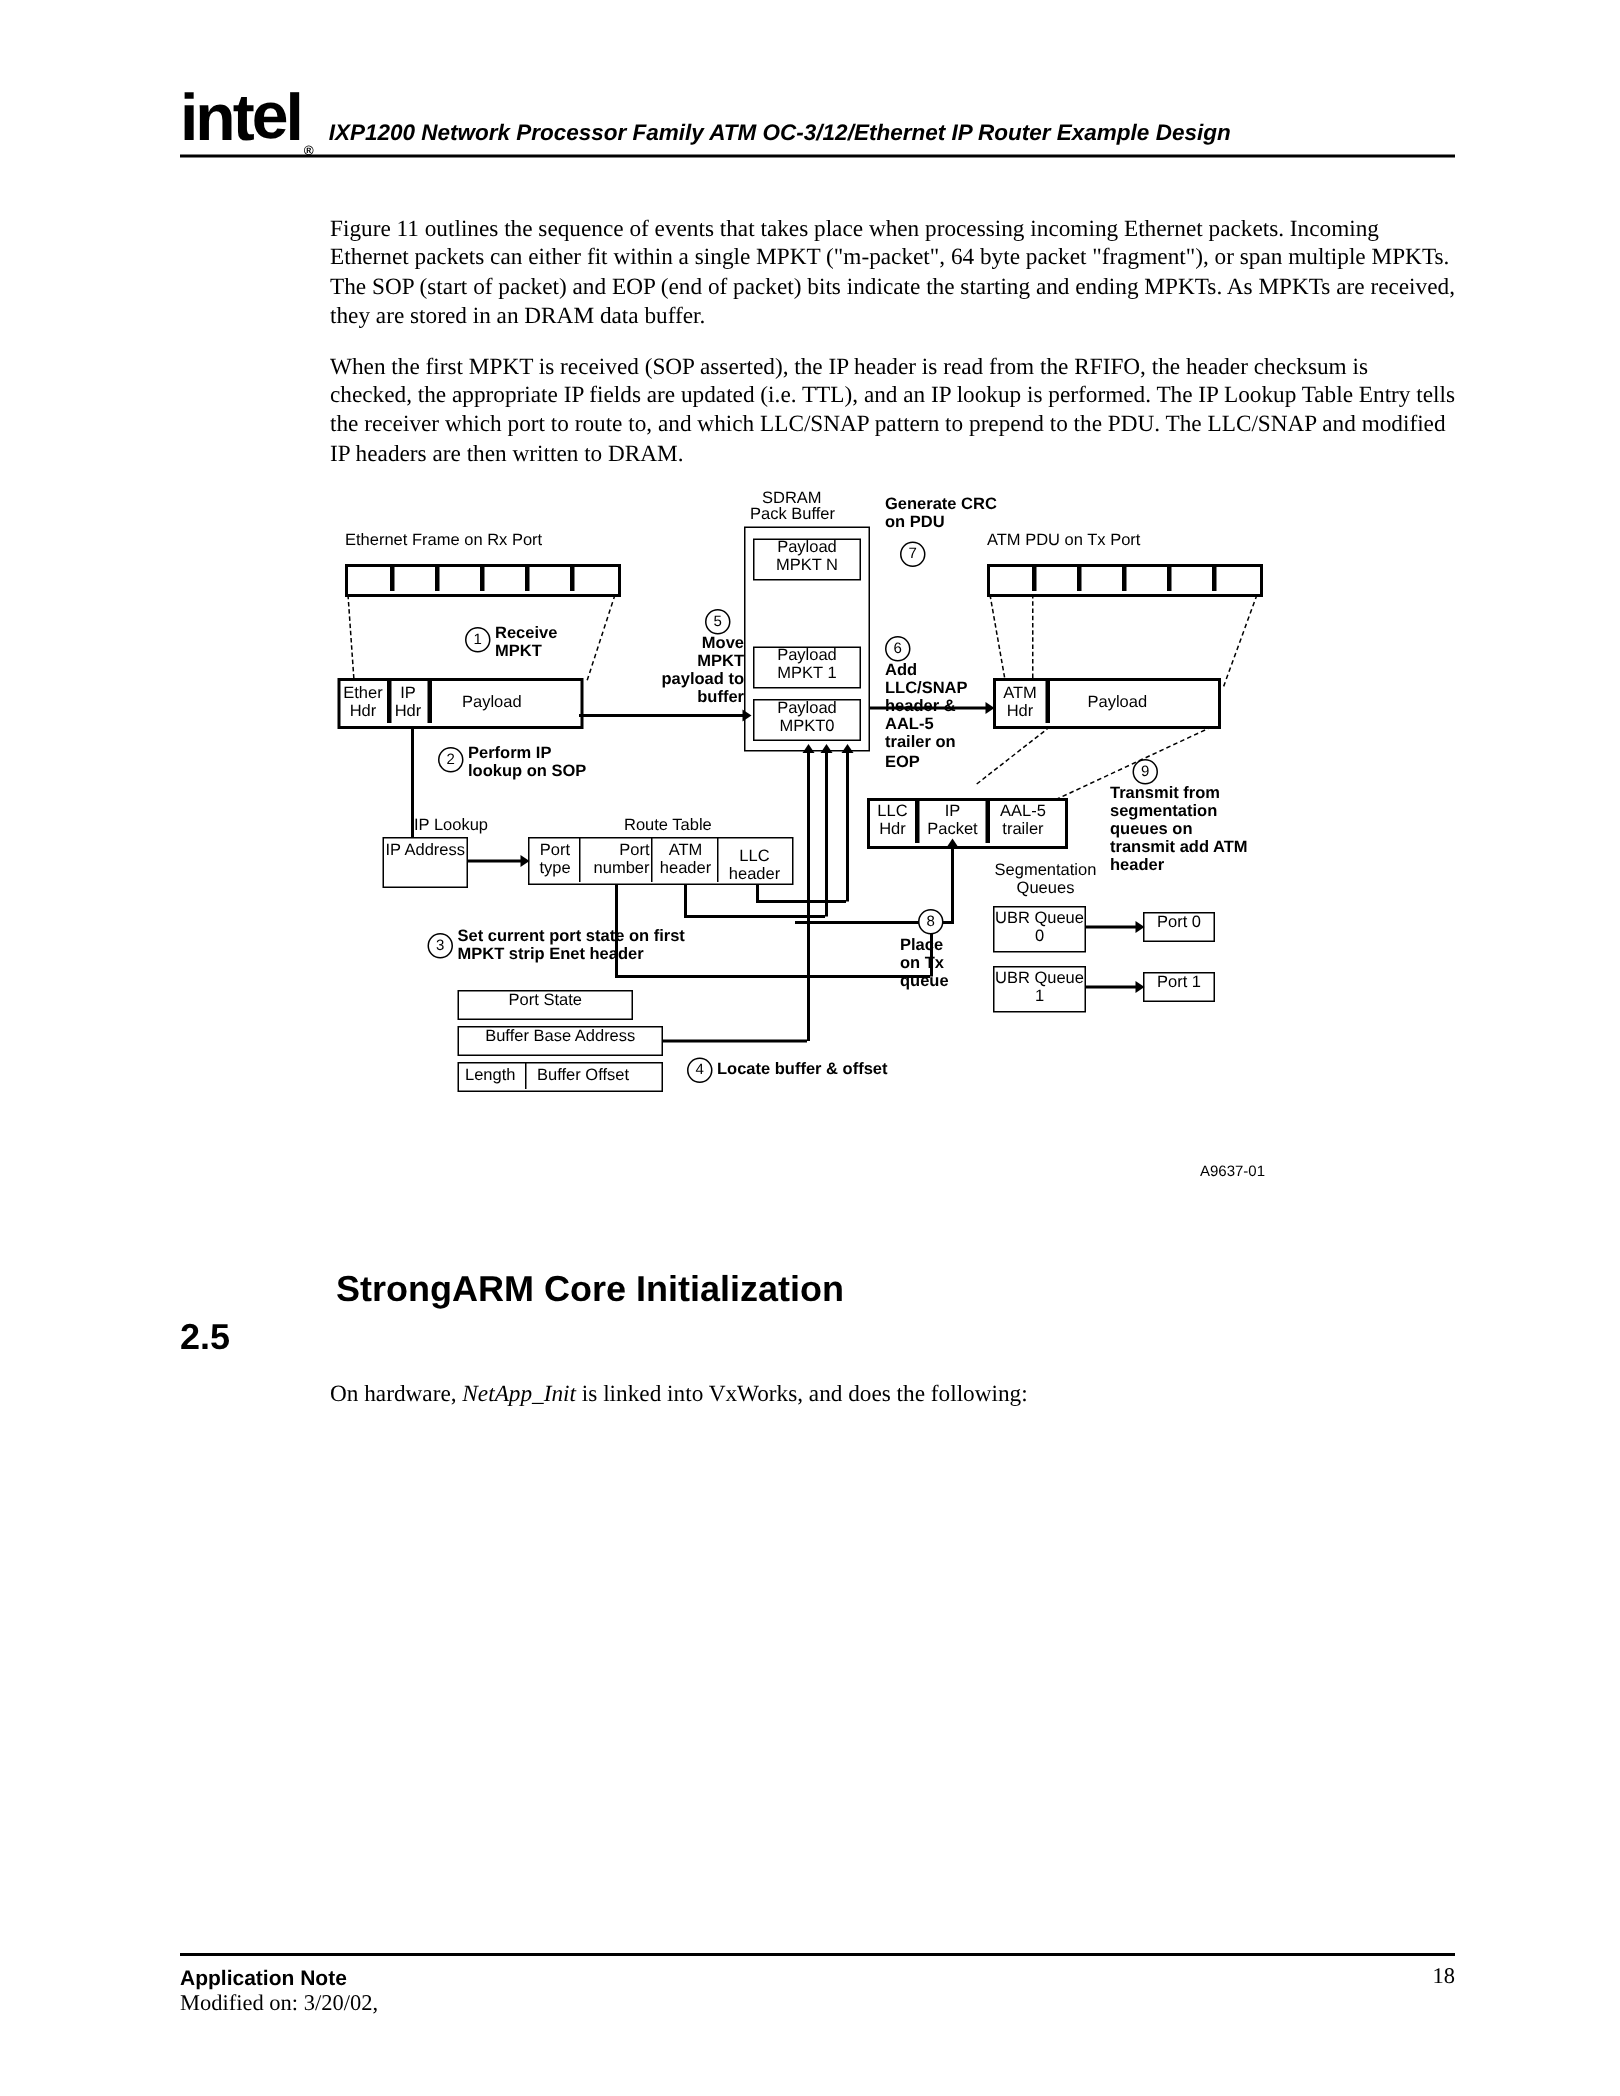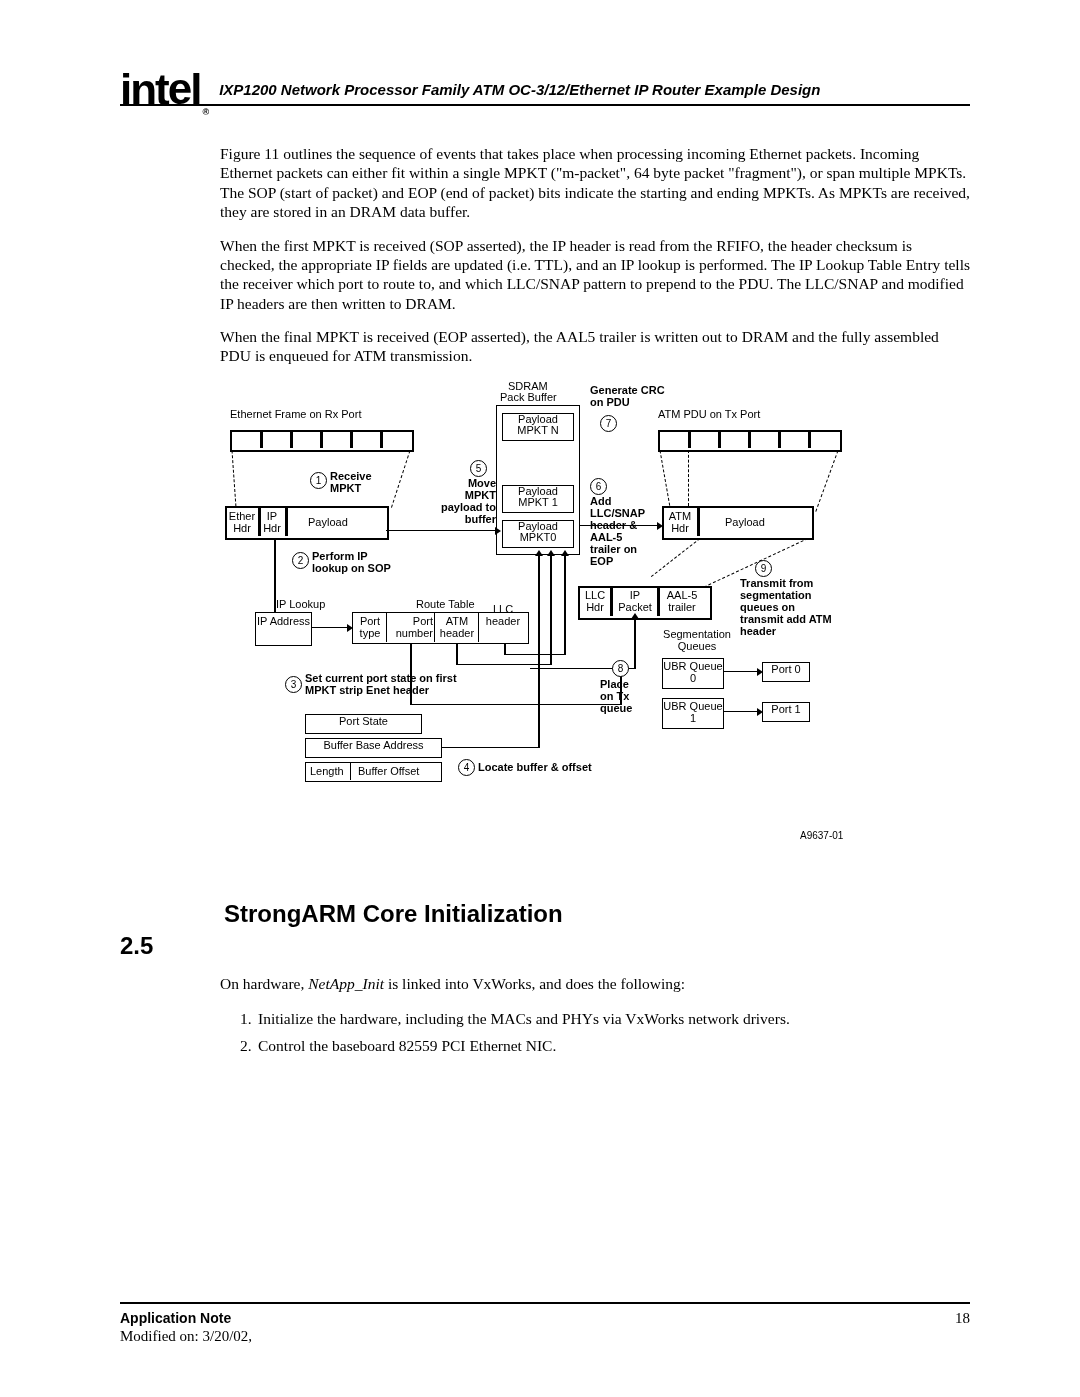--- a/index.html
+++ b/index.html
@@ -28,21 +28,21 @@
     margin-bottom: 38px;
   }
   .logo {
     font-family: Arial, Helvetica, sans-serif;
     font-size: 44px;
     font-weight: 800;
     letter-spacing: -2px;
     line-height: 0.7;
     padding-right: 8px;
     position: relative;
-    top: 15px;
+    top: 4px;
   }
   .logo-sub {
     font-size: 9px;
     vertical-align: sub;
     margin-left: 2px;
   }
   .header-title {
     font-family: Arial, Helvetica, sans-serif;
     font-weight: bold;
     font-style: italic;
@@ -214,21 +214,20 @@
 
 <div class="page">
   <div class="header-row">
     <span class="logo">int<span style="position:relative;top:-1px;">e</span>l<span class="logo-sub">®</span></span>
     <span class="header-title">IXP1200 Network Processor Family ATM OC-3/12/Ethernet IP Router Example Design</span>
   </div>
 
 
   <p class="body-p">Figure 11 outlines the sequence of events that takes place when processing incoming Ethernet packets. Incoming Ethernet packets can either fit within a single MPKT ("m-packet", 64 byte packet "fragment"), or span multiple MPKTs. The SOP (start of packet) and EOP (end of packet) bits indicate the starting and ending MPKTs. As MPKTs are received, they are stored in an DRAM data buffer.</p>
   <p class="body-p">When the first MPKT is received (SOP asserted), the IP header is read from the RFIFO, the header checksum is checked, the appropriate IP fields are updated (i.e. TTL), and an IP lookup is performed. The IP Lookup Table Entry tells the receiver which port to route to, and which LLC/SNAP pattern to prepend to the PDU. The LLC/SNAP and modified IP headers are then written to DRAM.</p>
-  <p class="body-p">When the final MPKT is received (EOP asserted), the AAL5 trailer is written out to DRAM and the fully assembled PDU is enqueued for ATM transmission.</p>
 
 
   <div class="figure">
 
     <div class="txt" style="left:288px;top:0px">SDRAM</div>
     <div class="txt" style="left:280px;top:11px">Pack Buffer</div>
     <div class="txtb" style="left:370px;top:4px;white-space:normal;width:90px">Generate CRC on PDU</div>
     <div class="txt" style="left:10px;top:28px">Ethernet Frame on Rx Port</div>
     <div class="txt" style="left:438px;top:28px">ATM PDU on Tx Port</div>
 
@@ -308,21 +307,21 @@
 
     <div class="box" style="left:35px;top:232px;width:55px;height:30px;font-size:11px;text-align:center;white-space:normal;line-height:1.1;padding-top:2px"><span>IP Address</span></div>
 
     <div class="box" style="left:132px;top:232px;width:175px;height:30px"></div>
     <div class="line" style="left:166px;top:232px;width:1.2px;height:30px"></div>
     <div class="line" style="left:214px;top:232px;width:1.2px;height:30px"></div>
     <div class="line" style="left:258px;top:232px;width:1.2px;height:30px"></div>
     <div class="txt" style="left:134px;top:235px;white-space:normal;width:32px;text-align:center">Port type</div>
     <div class="txt" style="left:169px;top:235px;white-space:normal;width:44px;text-align:right">Port number</div>
     <div class="txt" style="left:217px;top:235px;white-space:normal;width:40px;text-align:center">ATM header</div>
-    <div class="txt" style="left:261px;top:223px;white-space:normal;width:44px;text-align:center">LLC header</div>
+    <div class="txt" style="left:261px;top:239px;white-space:normal;width:44px;text-align:center">LLC header</div>
 
     <div class="line arrow-r" style="left:92px;top:247px;width:36px;height:1.5px"></div>
 
     <div class="txt" style="left:432px;top:248px;white-space:normal;width:90px;text-align:center">Segmentation Queues</div>
 
     <div class="line" style="left:284px;top:264px;width:1.5px;height:10px"></div>
     <div class="line" style="left:284px;top:274px;width:60px;height:1.5px"></div>
     <div class="line arrow-u" style="left:344px;top:175px;width:1.5px;height:100px"></div>
 
     <div class="line" style="left:236px;top:264px;width:1.5px;height:20px"></div>
@@ -368,24 +367,20 @@
 
   <div style="margin-top:30px">
     <span class="sec-num-big">2.5</span>
     <span class="sec-title-big">StrongARM Core Initialization</span>
   </div>
 
   <p class="body-p">
     <span>On hardware, </span><i>NetApp_Init</i><span> is linked into VxWorks, and does the following:</span>
   </p>
 
-  <div class="ol">
-    <div class="li"><span class="num">1.</span><span>Initialize the hardware, including the MACs and PHYs via VxWorks network drivers.</span></div>
-    <div class="li"><span class="num">2.</span><span>Control the baseboard 82559 PCI Ethernet NIC.</span></div>
-  </div>
 
   <div class="footer">
     <div class="left">
       <div class="an">Application Note</div>
       <div>Modified on: 3/20/02,</div>
     </div>
     <div class="right">18</div>
   </div>
 </div>
 

